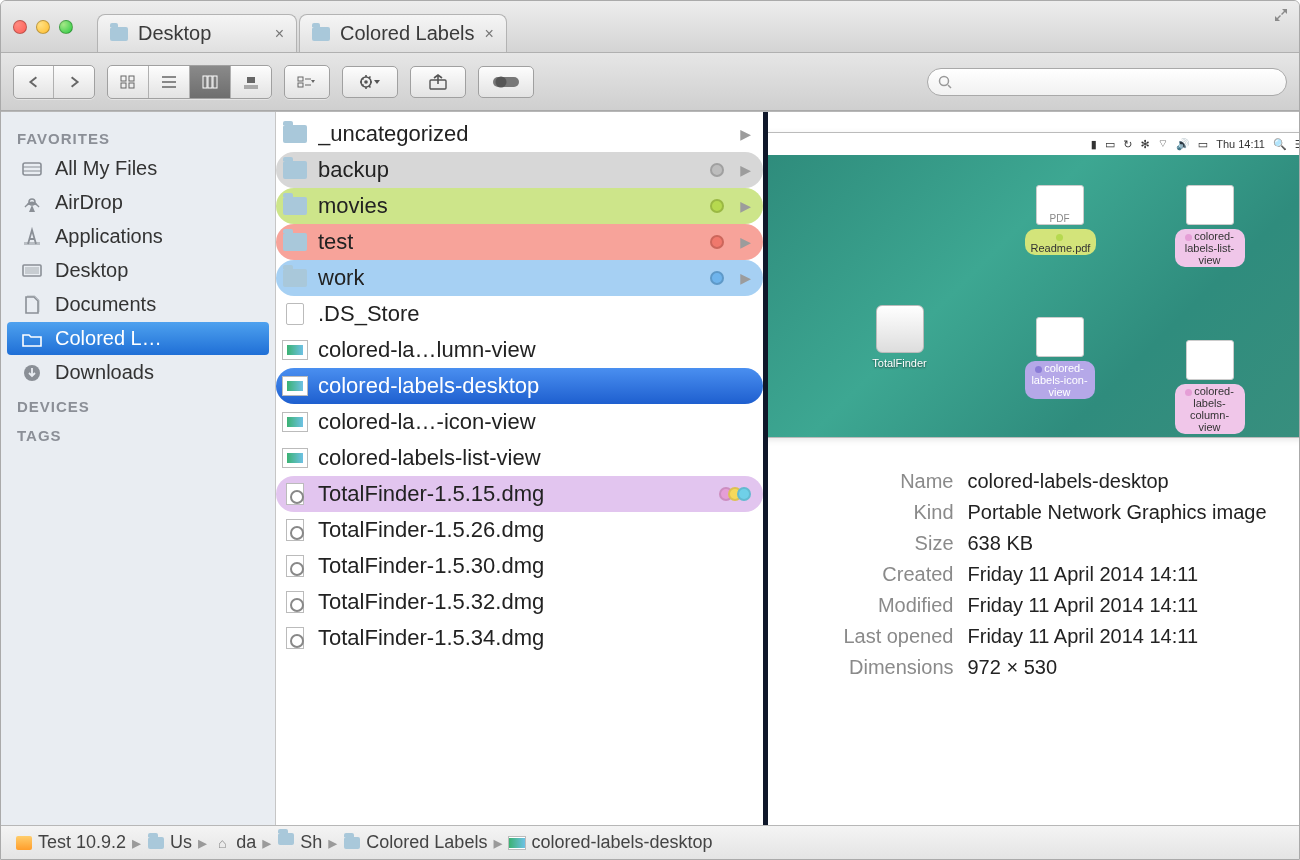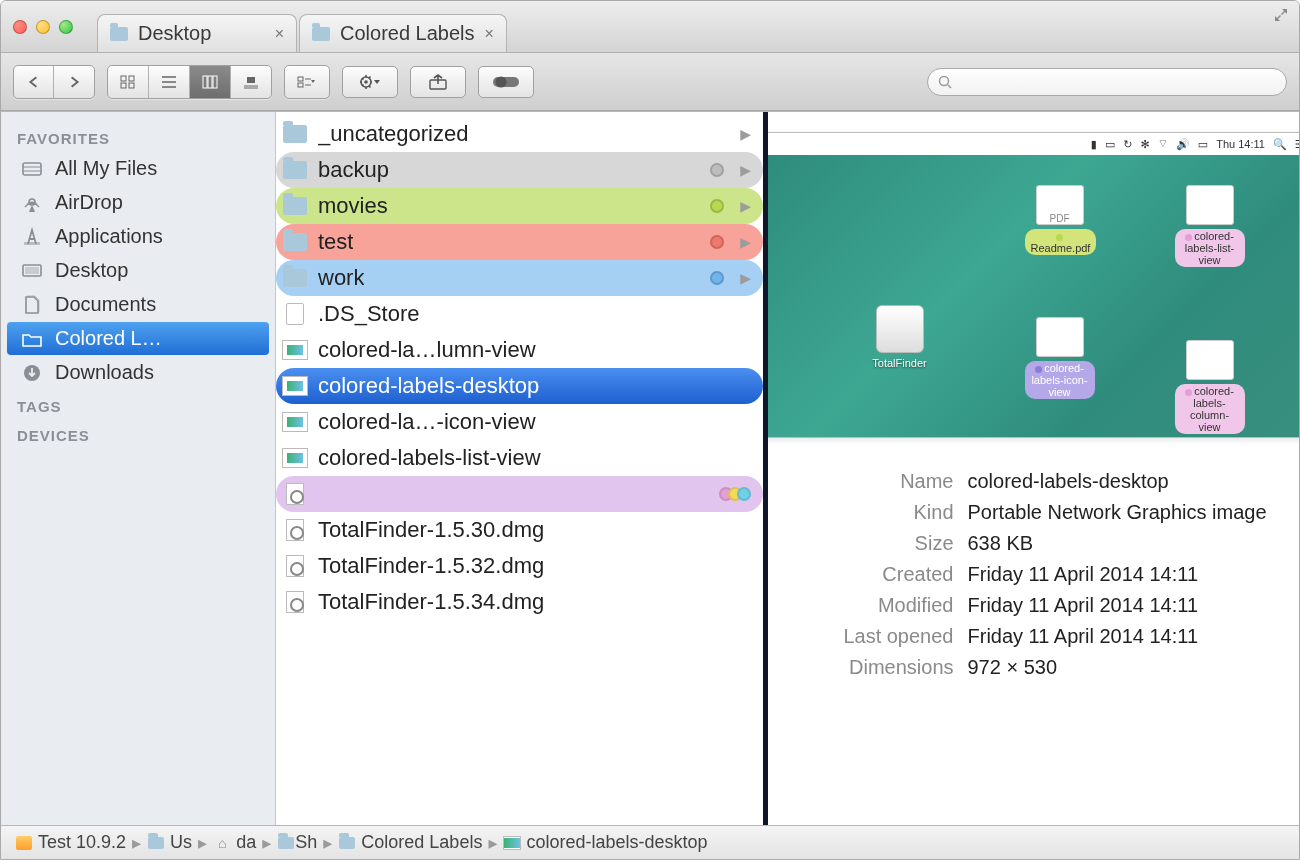--- a/index.html
+++ b/index.html
@@ -240,22 +240,22 @@
           <div class="sb-item">
             <span class="sb-ic">
               <svg width="22" height="20">
                 <circle cx="11" cy="10" r="8" fill="#8a8f96"></circle>
                 <path d="M11 5v7m-3-2 3 3 3-3" fill="none" stroke="#e9edf2" stroke-width="1.8"></path>
               </svg>
             </span>
             <span>Downloads</span>
           </div>
         </div>
+      <div class="sb-head">DEVICES</div>
       <div class="sb-head">TAGS</div>
-      <div class="sb-head">DEVICES</div>
     </div>
 
     <div class="col-list" id="col-list">
         <div class="row">
           <span class="ic">
             <span class="folder-s"></span>
           </span>
           <span style="overflow:hidden;text-overflow:ellipsis">_uncategorized</span>
           <span class="arrow">▶</span>
         </div>
@@ -318,25 +318,32 @@
         <div class="row">
           <span class="ic">
             <span class="png-s"></span>
           </span>
           <span style="overflow:hidden;text-overflow:ellipsis">colored-labels-list-view</span>
         </div>
         <div class="row" style="background: rgb(226, 197, 239);">
           <span class="ic">
             <span class="dmg-s"></span>
           </span>
+          <span style="overflow:hidden;text-overflow:ellipsis">TotalFinder-1.5.15.dmg</span>
           <span class="multidots">
             <span style="background:#e59ed6"></span>
             <span style="background:#f6d95b"></span>
             <span style="background:#6fd0e8"></span>
           </span>
+        </div>
+        <div class="row">
+          <span class="ic">
+            <span class="dmg-s"></span>
+          </span>
+          <span style="overflow:hidden;text-overflow:ellipsis">TotalFinder-1.5.26.dmg</span>
         </div>
         <div class="row">
           <span class="ic">
             <span class="dmg-s"></span>
           </span>
           <span style="overflow:hidden;text-overflow:ellipsis">TotalFinder-1.5.30.dmg</span>
         </div>
         <div class="row">
           <span class="ic">
             <span class="dmg-s"></span>
@@ -421,21 +428,21 @@
         <span>Us</span>
       </span>
       <span class="sep">▸</span>
       <span style="display: inline-flex; align-items: center; gap: 5px;">
         <span class="pic">
           <span style="font-size:14px;color:#888">⌂</span>
         </span>
         <span>da</span>
       </span>
       <span class="sep">▸</span>
-      <span style="display: inline-flex; align-items: center; ">
+      <span style="display: inline-flex; align-items: flex-start; gap: 5px;">
         <span class="pic">
           <span class="folder-s" style="width:16px;height:12px"></span>
         </span>
         <span>Sh</span>
       </span>
       <span class="sep">▸</span>
       <span style="display: inline-flex; align-items: center; gap: 5px;">
         <span class="pic">
           <span class="folder-s" style="width:16px;height:12px"></span>
         </span>

